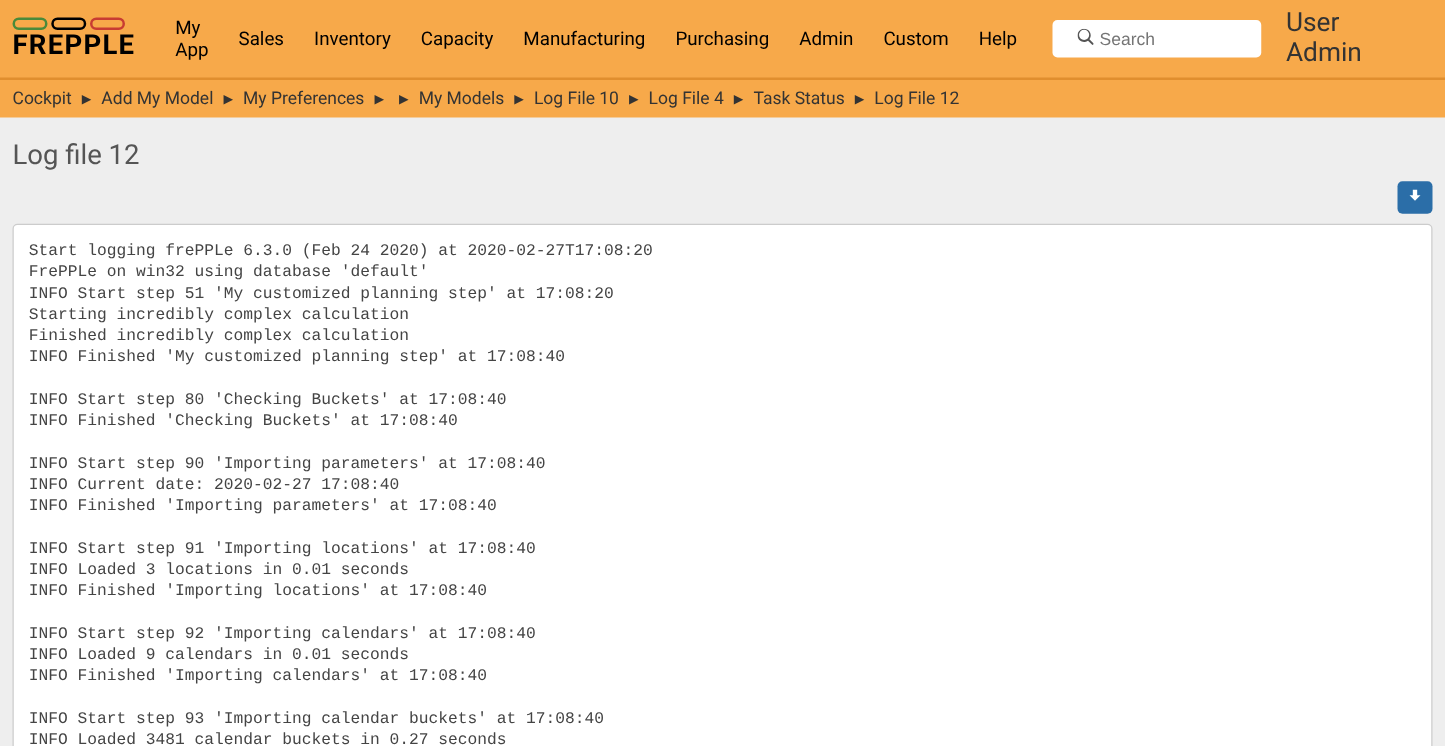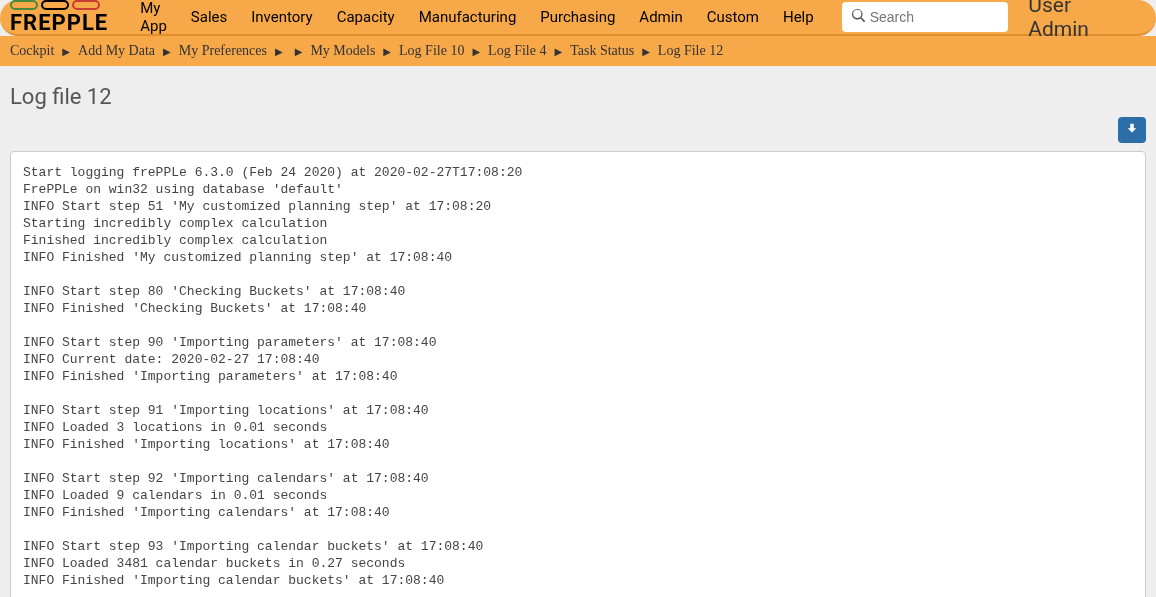--- a/index.html
+++ b/index.html
@@ -5,26 +5,25 @@
   * { margin: 0; padding: 0; box-sizing: border-box; }
   body {
     font-family: -apple-system, BlinkMacSystemFont, "Segoe UI", Roboto, "Helvetica Neue", Arial, sans-serif;
     font-size: 14px;
     color: #333;
     background: #eeeeee;
     width: 1156px;
   }
   .navbar {
     background: #f7a94a;
-    height: 36px;
+    height: 64px;
     display: flex;
     align-items: center;
     padding: 0 10px;
     border-bottom: 2px solid #e08e2e;
-    border-radius: 22px;
   }
   .logo {
     display: flex;
     align-items: center;
     margin-right: 20px;
   }
   .logo-shapes {
     display: flex;
     gap: 3px;
     margin-bottom: 2px;
@@ -60,21 +59,21 @@
     margin-left: auto;
     display: flex;
     align-items: center;
     gap: 20px;
   }
   .search-box {
     display: flex;
     align-items: center;
     background: #fff;
     border-radius: 4px;
-    padding: 5px 10px;
+    padding: 5px 20px;
     width: 175px;
     height: 30px;
     margin-left: 16px;
   }
   .search-box input {
     border: none;
     outline: none;
     width: 100%;
     font-size: 14px;
     background: transparent;
@@ -90,21 +89,20 @@
     cursor: pointer;
   }
   .breadcrumb-bar {
     background: #f7a94a;
     padding: 7px 10px;
     font-size: 14px;
     display: flex;
     align-items: center;
     flex-wrap: wrap;
     gap: 4px;
-    font-family: Liberation Serif, serif;
   }
   .breadcrumb-item {
     color: #333;
     cursor: pointer;
   }
   .breadcrumb-sep {
     color: #333;
     margin: 0 4px;
     font-size: 10px;
   }
@@ -182,21 +180,21 @@
       </span>
       <input type="text" placeholder="Search" style="">
     </div>
     <div class="user-link">User Admin</div>
   </div>
 </div>
 
 <div class="breadcrumb-bar">
   <span class="breadcrumb-item">Cockpit</span>
   <span class="breadcrumb-sep">▶</span>
-  <span class="breadcrumb-item">Add My Data</span>
+  <span class="breadcrumb-item">Add My Model</span>
   <span class="breadcrumb-sep">▶</span>
   <span class="breadcrumb-item">My Preferences</span>
   <span class="breadcrumb-sep">▶</span>
   <span class="breadcrumb-sep">▶</span>
   <span class="breadcrumb-item">My Models</span>
   <span class="breadcrumb-sep">▶</span>
   <span class="breadcrumb-item">Log File 10</span>
   <span class="breadcrumb-sep">▶</span>
   <span class="breadcrumb-item">Log File 4</span>
   <span class="breadcrumb-sep">▶</span>

